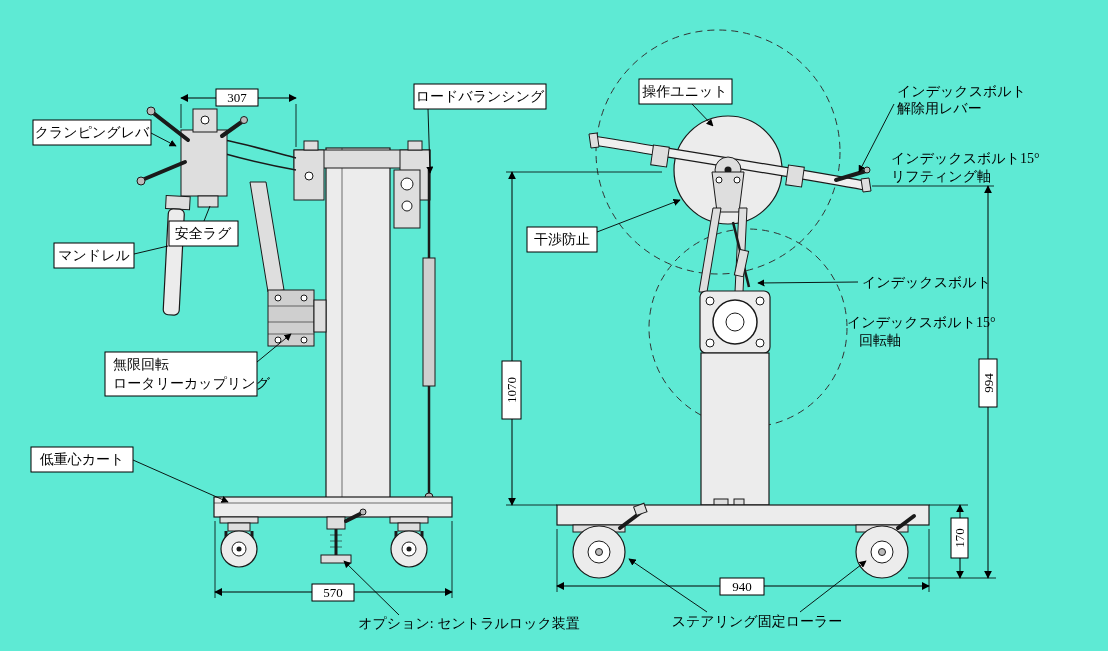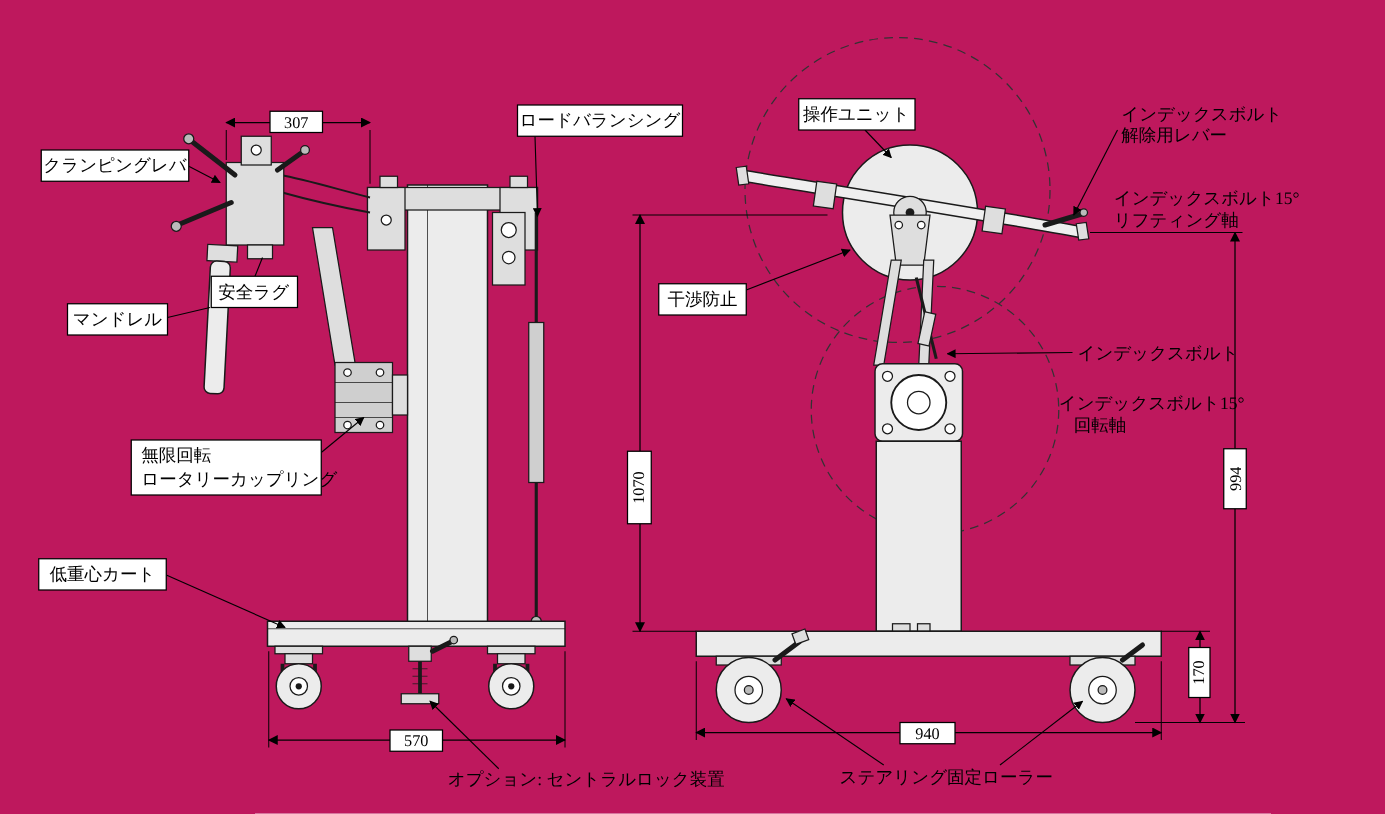--- a/index.html
+++ b/index.html
@@ -1,16 +1,16 @@
 <!DOCTYPE html>
 <html><head>
 <meta charset="utf-8">
 <style>
   html,body{margin:0;padding:0;background:#fff;}
-  .stage{position:relative;width:1108px;height:651px;background:#be185d;overflow:hidden;}
+  .stage{position:relative;width:1108px;height:651px;background:#5eead4;overflow:hidden;}
   svg{position:absolute;left:0;top:0;}
   text{font-family:"Liberation Serif","DejaVu Serif",serif;fill:#000;}
   .lbl{font-size:14px;}
   .dimtxt{font-size:13px;}
   .part{fill:#ececec;stroke:#1a1a1a;stroke-width:1.2;}
   .part2{fill:#dedede;stroke:#1a1a1a;stroke-width:1;}
   .part3{fill:#cfcfcf;stroke:#1a1a1a;stroke-width:1;}
   .hole{fill:#fff;stroke:#1a1a1a;stroke-width:1;}
   .dot{fill:#1a1a1a;}
   .ring{fill:#fff;stroke:#1a1a1a;stroke-width:1.5;}

